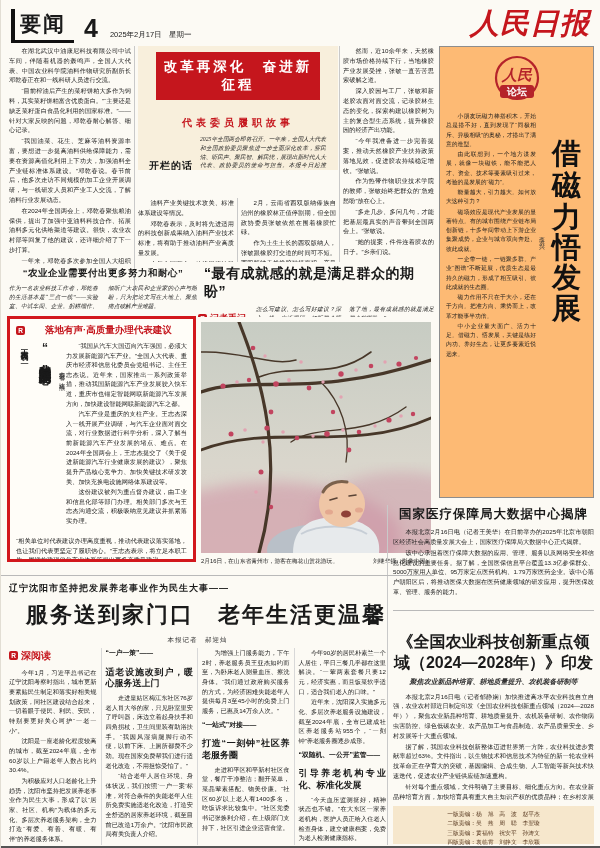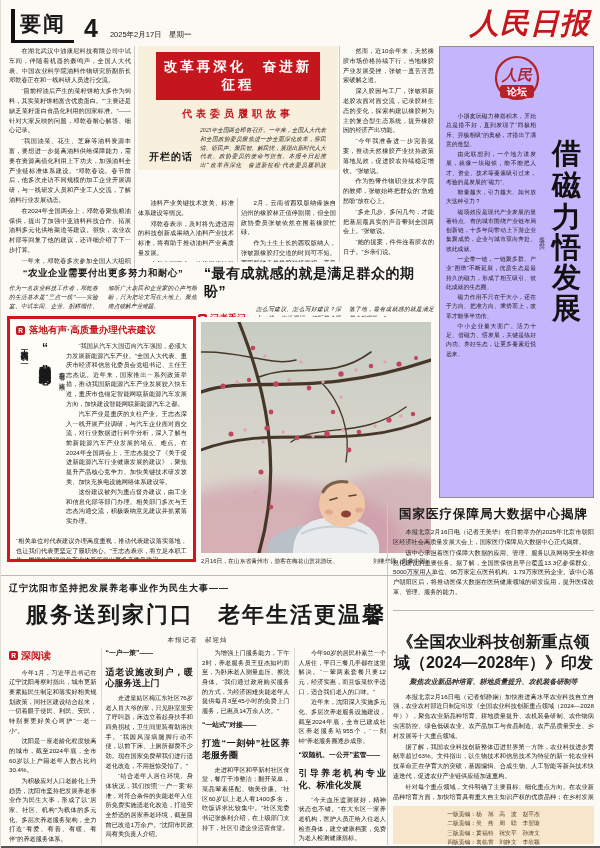--- a/index.html
+++ b/index.html
@@ -23,50 +23,50 @@
   
   .coltext { font-size:6.2px; line-height:1.58; text-align:justify; overflow:hidden; }
   .coltext p, .para { text-indent:2em; margin-bottom:1px; }
   .small-italic { font-family:"Liberation Serif", serif; font-style:italic; font-size:5.7px; line-height:1.55; text-align:justify; color:#222; }
   .vline { background:#c9c9c9; width:1px; }
   .hline { background:#b9b9b9; height:1px; }
 
   
   .center-panel { background:#f8efdc; padding:6px 8px 0; overflow:hidden; }
   .banner { background:#c5161d; color:#fff; font-weight:700; font-size:13.5px; text-align:center; letter-spacing:3px; padding:6px 0; margin:0 10px; }
-  .banner-sub { color:#c5161d; font-weight:700; font-size:10px; text-align:center; letter-spacing:4px; margin-top:7px; }
+  .banner-sub { color:#c5161d; font-weight:700; font-size:10px; text-align:center; letter-spacing:4px; margin-top:16px; }
   .opening { display:flex; margin-top:5px; align-items:center; }
   .opening-label { width:50px; font-weight:700; font-size:10px; text-align:center; letter-spacing:1px; }
   .opening-text { flex:1; padding:0 4px; }
   .head-row { display:flex; margin-top:6px; }
   .head-cell { flex:1; padding:0 4px; }
   .head-cell + .head-cell { border-left:1px solid #cfc4a8; }
   .kicker { font-size:8px; font-weight:700; color:#111; }
 
   
   .quote-head { font-weight:700; font-size:9.5px; letter-spacing:0.5px; }
   .quote-note { column-count:2; column-gap:10px; margin-top:4px; }
   .note-row { display:flex; margin-top:4px; }
   .note-label { width:58px; display:flex; align-items:center; gap:3px; color:#c5161d; font-weight:700; font-size:9px; }
   .ricon { width:9px; height:9px; min-width:9px; background:#c5161d; color:#fff; font-size:6.5px; font-weight:700; display:inline-flex; align-items:center; justify-content:center; border-radius:2px; }
 
   
-  .forum { border:1px solid #8d8d8d; background:#c4b5fd; padding:6px 6px 20px; overflow:hidden; }
+  .forum { border:1px solid #8d8d8d; background:#fdba74; padding:6px 6px 20px; overflow:hidden; }
   .forum-logo { display:flex; justify-content:center; }
   .forum-flex { display:flex; margin-top:5px; height:374px; }
   .forum-body { width:90px; font-size:5.8px; line-height:1.6; text-align:justify; overflow:hidden; }
   .forum-body p { text-indent:2em; margin-bottom:1px; }
   .forum-right { flex:1; position:relative; }
   .vert { writing-mode:vertical-rl; text-orientation:upright; }
   .forum-title { position:absolute; right:0; top:4px; font-size:29px; font-weight:700; letter-spacing:31px; height:372px; color:#111; }
   .forum-author { position:absolute; left:1px; top:120px; font-size:6px; letter-spacing:3px; color:#333; }
 
   
   .wzj { border:3px solid #d2171c; background:#fffdf8; padding:5px 6px; overflow:hidden; }
-  .wzj-label { display:flex; align-items:center; gap:4px; color:#c5161d; font-weight:700; font-size:9.5px; }
+  .wzj-label { display:flex; align-items:center; gap:20px; color:#c5161d; font-weight:700; font-size:9.5px; }
   .wzj-main { display:flex; height:192px; margin-top:4px; }
   .wzj-kicker { width:13px; font-size:7.5px; font-weight:700; padding-top:2px; letter-spacing:1px; }
   .wzj-head { width:24px; font-size:12px; font-weight:700; letter-spacing:0.5px; }
   .wzj-byline { width:13px; font-size:6px; color:#333; padding-top:26px; letter-spacing:1px; }
   .wzj-body { flex:1; font-size:6.2px; line-height:1.55; text-align:justify; overflow:hidden; }
   .wzj-body p { text-indent:2em; margin-bottom:1px; }
   .wzj-footer { font-size:6.2px; line-height:1.55; text-align:justify; margin-top:3px; }
 
   
   .caption { display:flex; font-size:5.8px; color:#222; line-height:1.4; }

